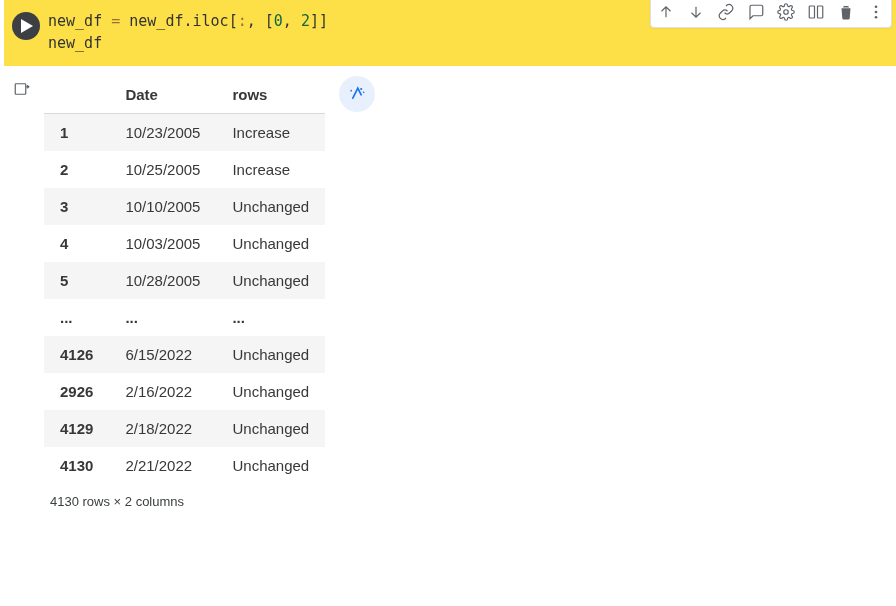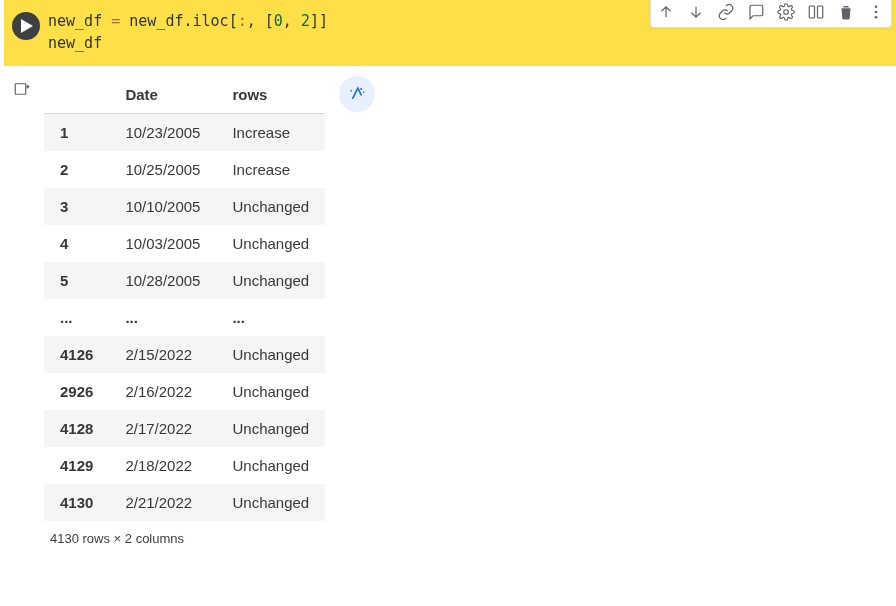--- a/index.html
+++ b/index.html
@@ -241,31 +241,26 @@
               <td>10/28/2005</td>
               <td>Unchanged</td>
             </tr>
             <tr class="ellipsis-row">
               <th>...</th>
               <td>...</td>
               <td>...</td>
             </tr>
             <tr>
               <th>4126</th>
-              <td>2/15/2022</td>
+              <td>6/15/2022</td>
               <td>Unchanged</td>
             </tr>
             <tr>
               <th>2926</th>
               <td>2/16/2022</td>
-              <td>Unchanged</td>
-            </tr>
-            <tr>
-              <th>4128</th>
-              <td>2/17/2022</td>
               <td>Unchanged</td>
             </tr>
             <tr>
               <th>4129</th>
               <td>2/18/2022</td>
               <td>Unchanged</td>
             </tr>
             <tr>
               <th>4130</th>
               <td>2/21/2022</td>

